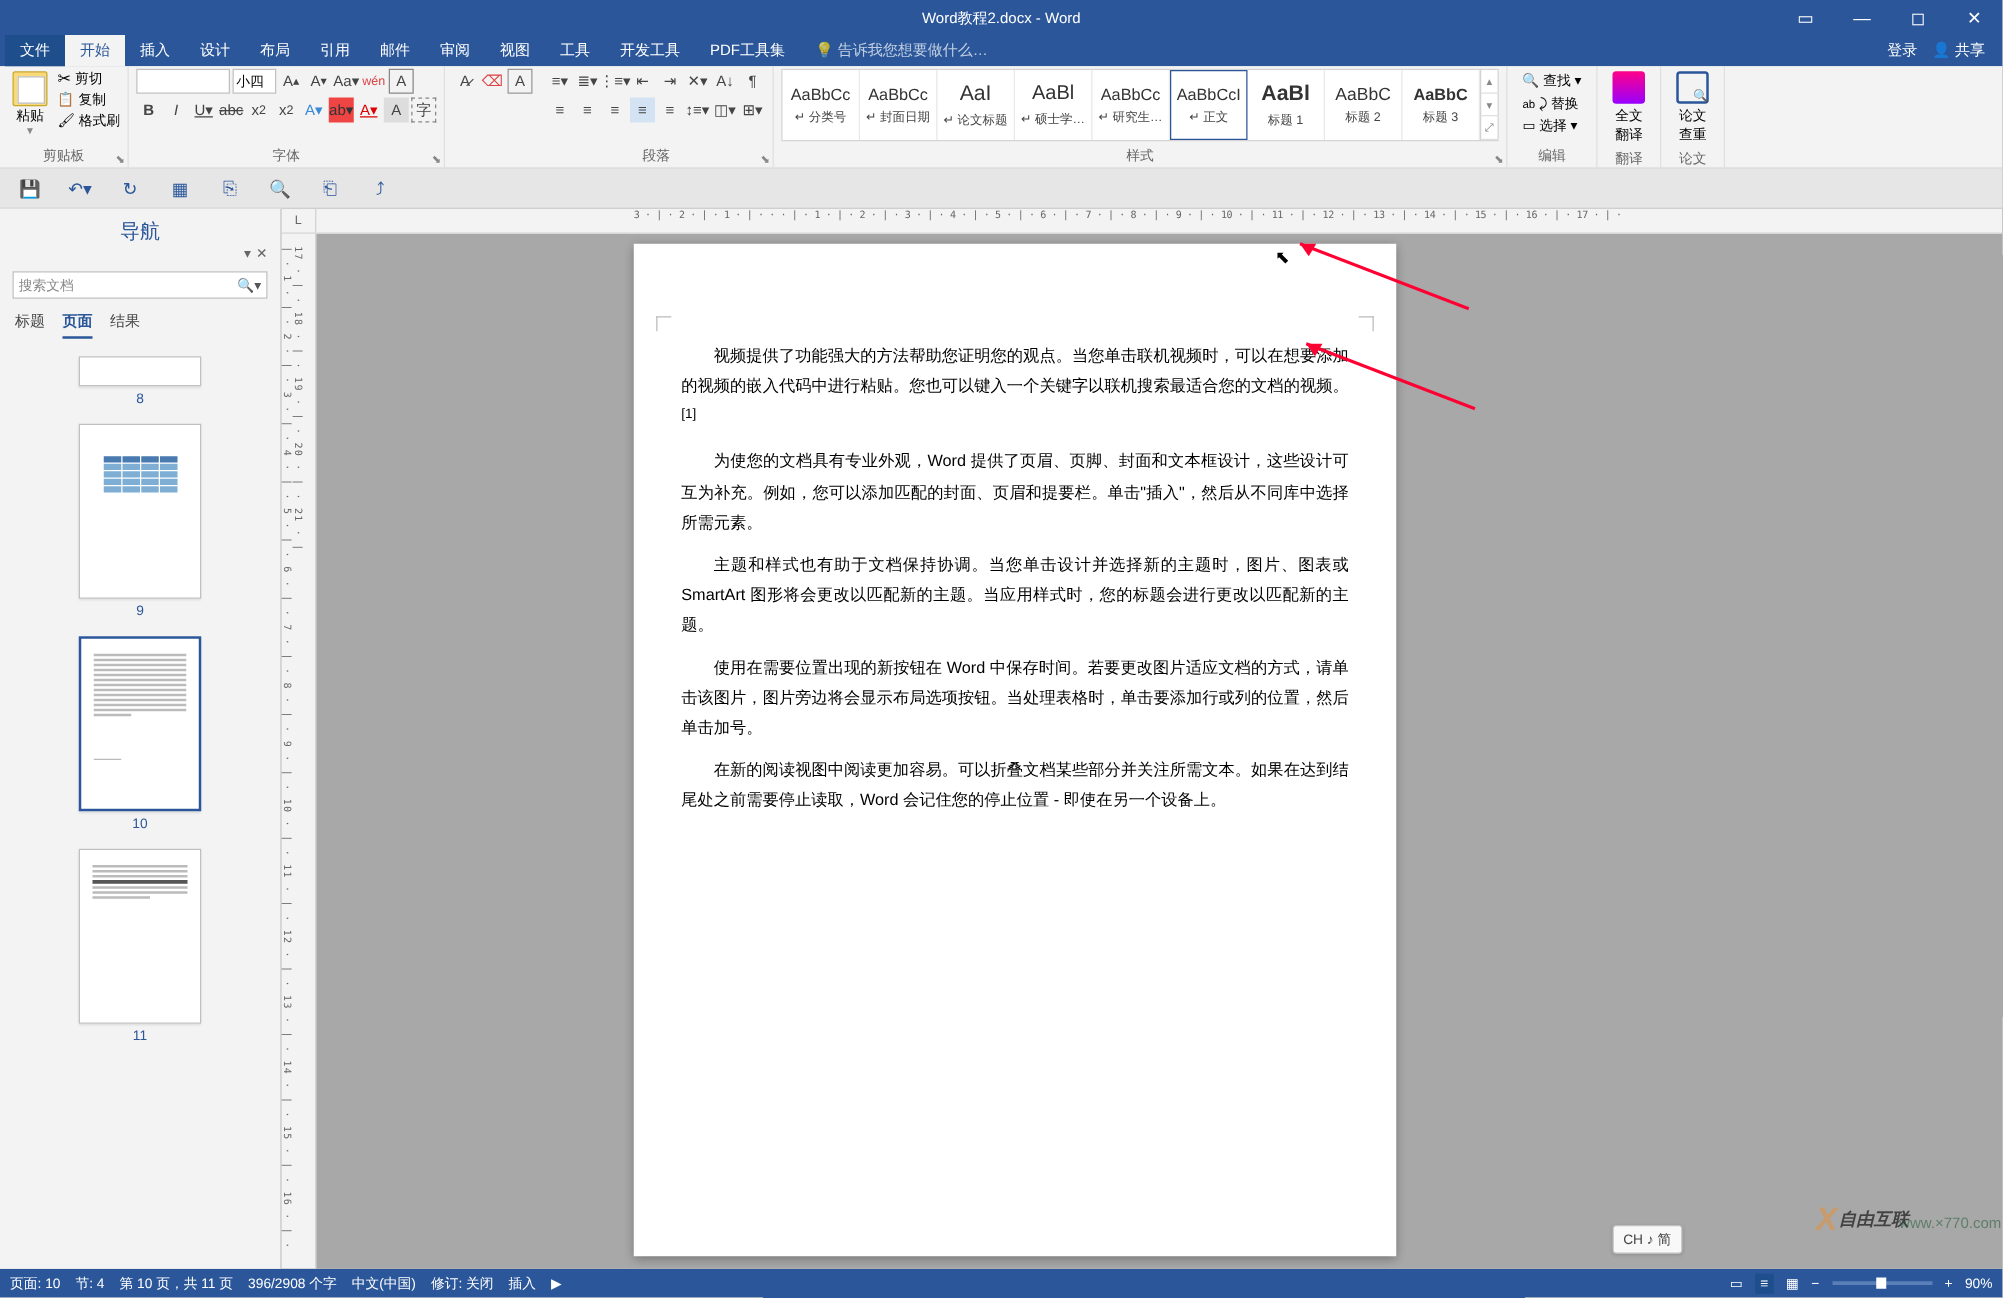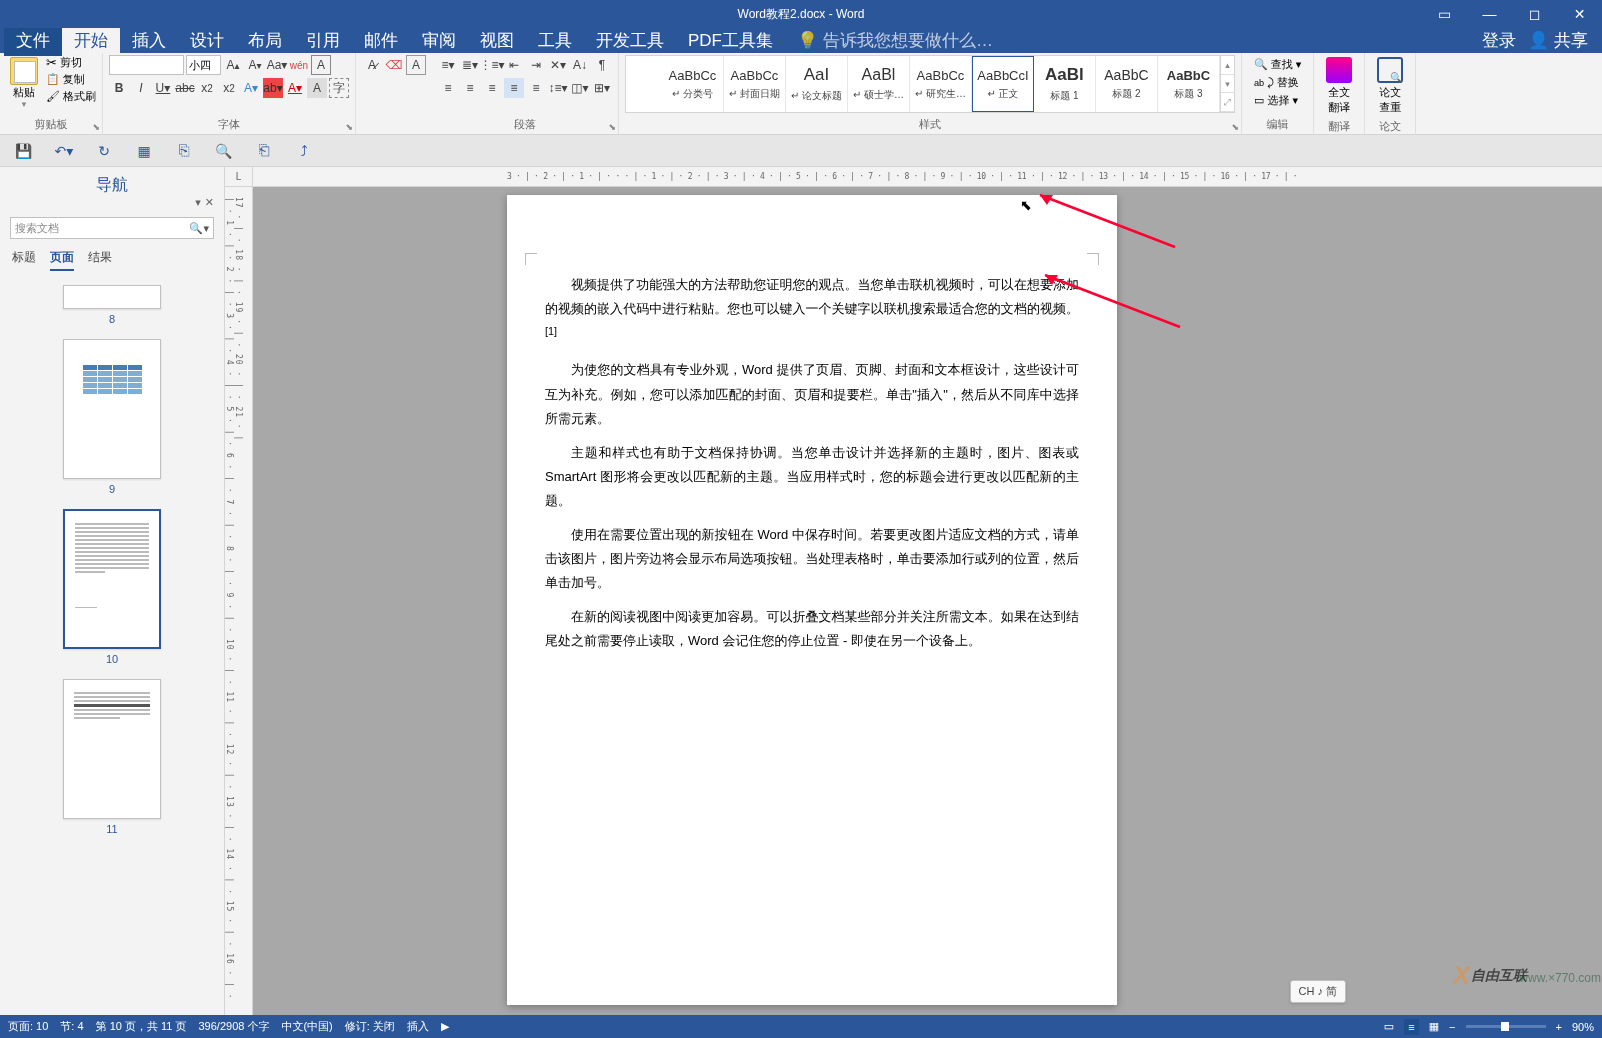--- a/index.html
+++ b/index.html
@@ -1,21 +1,21 @@
 <!DOCTYPE html>
 <html><head>
 <meta charset="utf-8">
 <style>
 * { margin: 0; padding: 0; box-sizing: border-box; font-family: "Microsoft YaHei", sans-serif; }
 body { background: #e6e6e6; width: 1602px; height: 1038px; overflow: hidden; position: relative; }
 .titlebar { background: #2b579a; height: 28px; display: flex; align-items: center; color: #fff; font-size: 12px; position: relative; }
 .titlebar .title { position: absolute; left: 50%; transform: translateX(-50%); }
 .titlebar .wincontrols { margin-left: auto; display: flex; }
 .titlebar .wincontrols div { width: 45px; height: 28px; display: flex; align-items: center; justify-content: center; font-size: 14px; }
-.menubar { background: #2b579a; height: 25px; display: flex; align-items: center; color: #fff; font-size: 17px; padding: 0 4px; }
+.menubar { background: #2b579a; height: 25px; display: flex; align-items: center; color: #fff; font-size: 12px; padding: 0 4px; }
 .menubar .tab { padding: 4px 12px; cursor: pointer; }
 .menubar .tab.active { background: #f3f3f3; color: #2b579a; }
 .menubar .right { margin-left: auto; display: flex; align-items: center; gap: 12px; padding-right: 10px; }
 .ribbon { background: #f3f3f3; height: 82px; display: flex; border-bottom: 1px solid #d4d4d4; font-size: 11px; }
 .ribbon-group { border-right: 1px solid #e0e0e0; padding: 2px 6px 0 6px; display: flex; flex-direction: column; position: relative; }
 .ribbon-group .group-label { text-align: center; font-size: 11px; color: #666; padding: 2px 0; margin-top: auto; }
 .ribbon-group .dialog-launch { position: absolute; right: 2px; bottom: 2px; font-size: 9px; color: #888; }
 .clipboard-area { display: flex; }
 .paste-big { display: flex; flex-direction: column; align-items: center; padding: 2px 4px; }
 .paste-big .icon { width: 28px; height: 28px; background: #f9d978; border: 1px solid #c9a830; border-radius: 2px; position: relative; }
@@ -23,21 +23,21 @@
 .clip-side { display: flex; flex-direction: column; gap: 2px; padding-left: 4px; font-size: 11px; }
 .clip-side div { display: flex; align-items: center; gap: 3px; }
 .font-area .row1 { display: flex; align-items: center; gap: 2px; margin-bottom: 3px; }
 .font-area .row2 { display: flex; align-items: center; gap: 2px; }
 .font-name { width: 75px; height: 20px; border: 1px solid #c0c0c0; background: #fff; font-size: 11px; padding: 0 2px; }
 .font-size { width: 35px; height: 20px; border: 1px solid #c0c0c0; background: #fff; font-size: 11px; padding: 0 2px; }
 .fbtn { width: 20px; height: 20px; display: flex; align-items: center; justify-content: center; color: #444; font-size: 12px; cursor: pointer; }
 .para-area .row1, .para-area .row2 { display: flex; align-items: center; gap: 2px; }
 .para-area .row1 { margin-bottom: 3px; }
 .styles-area { display: flex; flex-direction: column; }
-.styles-gallery { display: flex; gap: 0; border: 1px solid #d4d4d4; background: #fff; padding-left: 36px; }
+.styles-gallery { display: flex; gap: 0; border: 1px solid #d4d4d4; background: #fff; }
 .style-item { width: 62px; height: 56px; border-right: 1px solid #e8e8e8; display: flex; flex-direction: column; align-items: center; justify-content: center; font-size: 10px; cursor: pointer; }
 .style-item.selected { border: 1px solid #2b579a; }
 .style-item .preview { font-size: 13px; color: #333; margin-bottom: 4px; }
 .style-item .name { font-size: 10px; color: #444; }
 .style-scroll { width: 14px; display: flex; flex-direction: column; border-left: 1px solid #d4d4d4; }
 .style-scroll div { flex: 1; display: flex; align-items: center; justify-content: center; font-size: 9px; color: #888; border-bottom: 1px solid #e0e0e0; }
 .edit-area, .trans-area { display: flex; flex-direction: column; gap: 3px; padding: 2px 6px; font-size: 11px; }
 .edit-area div { display: flex; align-items: center; gap: 3px; }
 .big-btn { display: flex; flex-direction: column; align-items: center; gap: 2px; padding: 2px 6px; font-size: 11px; }
 .big-btn .icon { width: 26px; height: 26px; }
@@ -61,21 +61,21 @@
 .thumb-page.big { width: 98px; height: 140px; padding: 6px; }
 .thumb-label { font-size: 11px; color: #2b579a; margin-top: 4px; }
 .thumb-table { width: 60px; margin: 16px auto 0 auto; }
 .thumb-table .trow { height: 6px; display: flex; }
 .thumb-table .trow div { flex: 1; background: #7faed4; margin: 0.5px; }
 .thumb-table .trow.hdr div { background: #4a7bb0; }
 .thumb-text-lines { padding: 4px; }
 .thumb-text-lines .line { height: 2px; background: #bbb; margin: 2px 0; }
 .ruler-corner { width: 28px; height: 20px; background: #f3f3f3; border-right: 1px solid #d4d4d4; border-bottom: 1px solid #d4d4d4; display: flex; align-items: center; justify-content: center; font-size: 10px; color: #666; }
 .canvas-area { flex: 1; background: #a8a8a8; position: relative; overflow: hidden; }
-.h-ruler { position: absolute; top: 0; left: 28px; right: 0; height: 20px; background: #f3f3f3; border-bottom: 1px solid #d4d4d4; font-size: 8px; color: #666; display: flex; align-items: center; padding-left: 254px; letter-spacing: -0.3px;}
+.h-ruler { position: absolute; top: 0; left: 28px; right: 0; height: 20px; background: #f3f3f3; border-bottom: 1px solid #d4d4d4; font-size: 8px; color: #666; display: flex; align-items: flex-start; padding-left: 254px; letter-spacing: -0.3px;}
 .h-ruler .ruler-text { white-space: nowrap; font-family: monospace; font-size: 8px; }
 .v-ruler { position: absolute; top: 20px; left: 0; width: 28px; bottom: 0; background: #f3f3f3; border-right: 1px solid #d4d4d4; }
 .v-ruler .ruler-vtext { writing-mode: vertical-lr; font-size: 8px; color: #666; font-family: monospace; padding-top: 10px; letter-spacing: 1px; }
 .page { position: absolute; top: 28px; left: 282px; width: 610px; height: 810px; background: #fff; box-shadow: 0 2px 8px rgba(0,0,0,0.3); }
 .page-content { padding: 68px 28px 0 28px; font-size: 13px; line-height: 1.85; color: #000; text-align: justify; font-family: "SimSun", serif; }
 .page-content p { text-indent: 2em; margin: 10px; }
 .page-margin-marks { position: absolute; top: 58px; left: 18px; width: 12px; height: 12px; border-left: 1px solid #bbb; border-top: 1px solid #bbb; }
 .page-margin-marks.tr { left: auto; right: 18px; border-left: none; border-right: 1px solid #bbb; }
 .arrow { position: absolute; pointer-events: none; }
 .arrow.a1 { top: 20px; left: 800px; }

